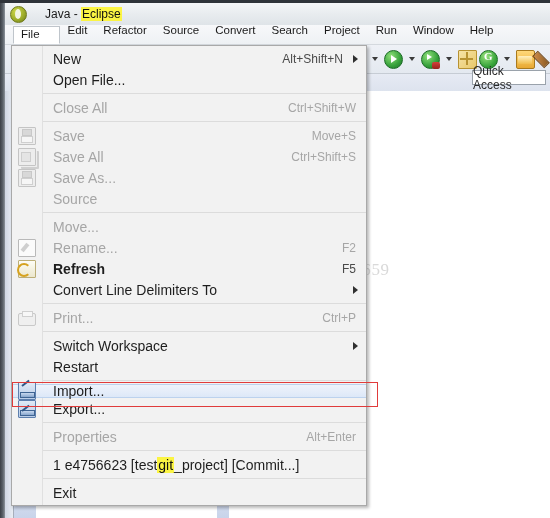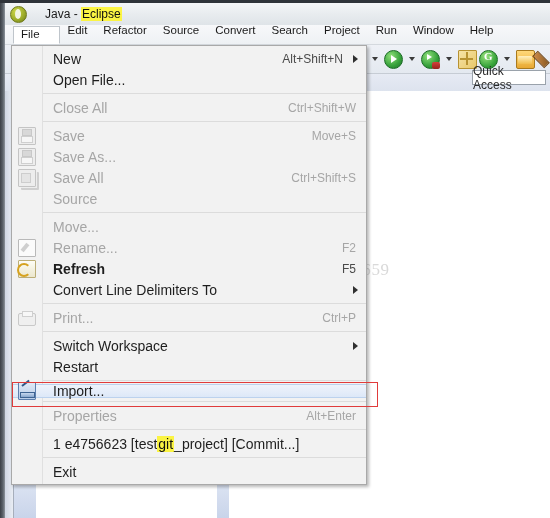--- a/index.html
+++ b/index.html
@@ -420,33 +420,33 @@
 
     <div class="menu-item disabled">
       <div class="mi-icon">
           <span class="ic ic-save"></span>
         </div>
       <div class="mi-label">Save</div>
       <div class="mi-accel">Move+S</div>
     </div>
     <div class="menu-item disabled">
       <div class="mi-icon">
-          <span class="ic ic-saveas"></span>
-        </div>
-      <div class="mi-label">Save As...</div>
-      <div class="mi-accel"></div>
-    </div>
-    <div class="menu-item disabled">
-      <div class="mi-icon">
           <span class="ic ic-saveall"></span>
         </div>
       <div class="mi-label">Save All</div>
       <div class="mi-accel">Ctrl+Shift+S</div>
     </div>
     <div class="menu-item disabled">
+      <div class="mi-icon">
+          <span class="ic ic-saveas"></span>
+        </div>
+      <div class="mi-label">Save As...</div>
+      <div class="mi-accel"></div>
+    </div>
+    <div class="menu-item disabled">
       <div class="mi-icon"></div>
       <div class="mi-label">Source</div>
       <div class="mi-accel"></div>
     </div>
 
     <div class="menu-sep"></div>
 
     <div class="menu-item disabled">
       <div class="mi-icon"></div>
       <div class="mi-label">Move...</div>
@@ -499,20 +499,27 @@
 
     <div class="menu-sep"></div>
 
     <div class="menu-item highlighted">
       <div class="mi-icon">
           <span class="ic ic-import"></span>
         </div>
       <div class="mi-label">Import...</div>
       <div class="mi-accel"></div>
     </div>
+    <div class="menu-item">
+      <div class="mi-icon">
+          <span class="ic ic-export"></span>
+        </div>
+      <div class="mi-label">Export...</div>
+      <div class="mi-accel"></div>
+    </div>
 
     <div class="menu-sep"></div>
 
     <div class="menu-item disabled">
       <div class="mi-icon"></div>
       <div class="mi-label">Properties</div>
       <div class="mi-accel">Alt+Enter</div>
     </div>
 
     <div class="menu-sep"></div>

